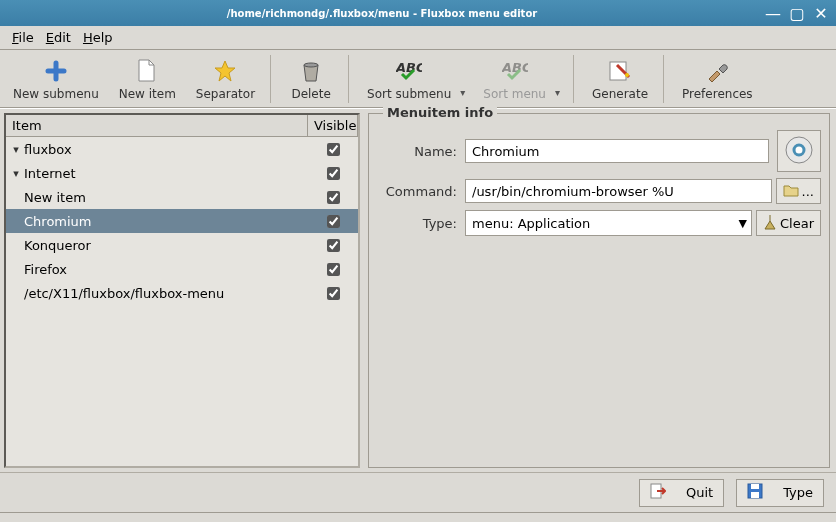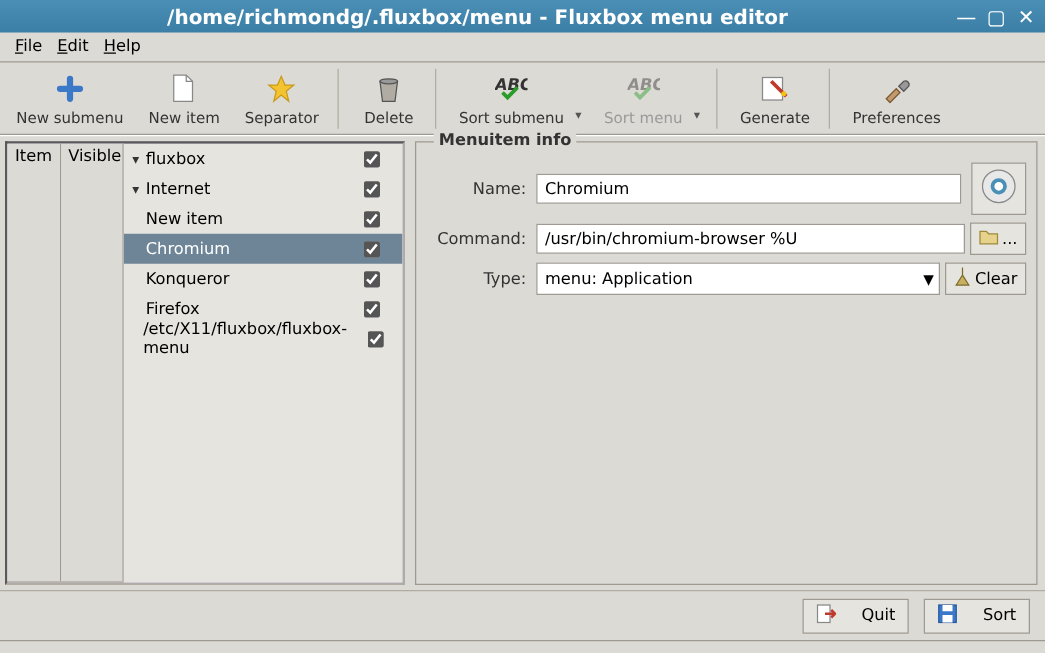--- a/index.html
+++ b/index.html
@@ -1,36 +1,36 @@
 <!DOCTYPE html>
 <html><head>
 <meta charset="utf-8">
 <style>
 * { box-sizing: border-box; margin: 0; padding: 0; font-family: "DejaVu Sans", Arial, sans-serif; font-size: 13px; }
 body { background: #dcdad5; width: 836px; height: 522px; overflow: hidden; }
 
 .titlebar { height: 26px; background: linear-gradient(#4a8fb5, #3b7ea6); display: flex; align-items: center; color: #fff; padding: 0 4px; }
-.titlebar .title { flex: 1; text-align: center; font-weight: bold; font-size: 16px; }
+.titlebar .title { flex: 1; text-align: center; font-weight: bold; font-size: 10px; }
 .titlebar .winbtn { width: 22px; height: 20px; margin-left: 2px; display:flex; align-items:center; justify-content:center; cursor:pointer; font-size:16px; }
 
 .menubar { height: 24px; display: flex; align-items: center; padding: 2px 6px; border-bottom: 1px solid #9e9a91; }
 .menubar .mitem { padding: 2px 6px; cursor: pointer; }
 .menubar .mitem u { text-decoration: underline; }
 
 .toolbar { height: 58px; display: flex; align-items: center; padding: 2px 4px; border-bottom: 1px solid #9e9a91; gap:2px;}
 .toolbar .tbtn { display: flex; flex-direction: column; align-items:center; justify-content:center; padding: 2px 8px; min-width: 62px; cursor:pointer; border:1px solid transparent;}
 .toolbar .ico { width: 28px; height: 28px; display:flex; align-items:center; justify-content:center; }
 .toolbar .sep { width: 4px; height: 48px; border-left:1px solid #b0aca3; margin: 0 4px; }
 .toolbar .sbtn { display:flex; align-items:flex-end; }
 .toolbar .drop { width:12px; color:#555; font-size:10px; padding-bottom:6px; cursor:pointer;}
 .toolbar .lbl { margin-top:2px; color:#333; font-size:12px; }
 .toolbar .disabled .lbl { color:#999; }
 
 .content { display: flex; height: 360px; border-top: 1px solid #fff; }
-.tree-panel { width: 320px; display: flex; flex-direction: row; border: 2px inset #b0aca3; margin:4px 2px 0 4px; background:#c4b5fd; }
+.tree-panel { width: 356px; display: flex; flex-direction: column; border: 2px inset #b0aca3; margin:4px 2px 0 4px; background:#0f172a; }
 .tree-headers { display:flex; background:#e6e4df; border-bottom:1px solid #9e9a91; }
 .tree-headers .th { padding:3px 6px; border-right:1px solid #9e9a91; background:#dcdad5;}
 .tree-headers .th.item { flex:1; }
 .tree-headers .th.vis { width:50px; text-align:left; }
 .tree-body { flex:1; background:#e6e4df; overflow:auto; }
 .trow { display:flex; align-items:center; height:24px; }
 .trow .lab { flex:1; display:flex; align-items:center; padding-left:4px; }
 .trow .cb { width:50px; display:flex; align-items:center; justify-content:center; }
 .trow.selected { background:#6d8597; color:#fff; }
 .exp { display:inline-block; width:12px; text-align:center; cursor:pointer; font-size:11px; color:#333; margin-right:2px;}
@@ -281,17 +281,17 @@
           <path d="M7 8h8m-3-3l3 3-3 3" stroke="#c0392b" stroke-width="2" fill="none"></path>
         </svg></span>
     <span>Quit</span>
   </div>
   <div class="btn">
     <span><svg width="16" height="16">
           <rect x="1" y="1" width="14" height="14" fill="#3c78c8" stroke="#2a5a9c"></rect>
           <rect x="4" y="1" width="8" height="5" fill="#fff"></rect>
           <rect x="4" y="9" width="8" height="6" fill="#fff"></rect>
         </svg></span>
-    <span>Sort</span>
+    <span>Type</span>
   </div>
 </div>
 
 <div class="statusbar"></div>
 
 </body></html>

